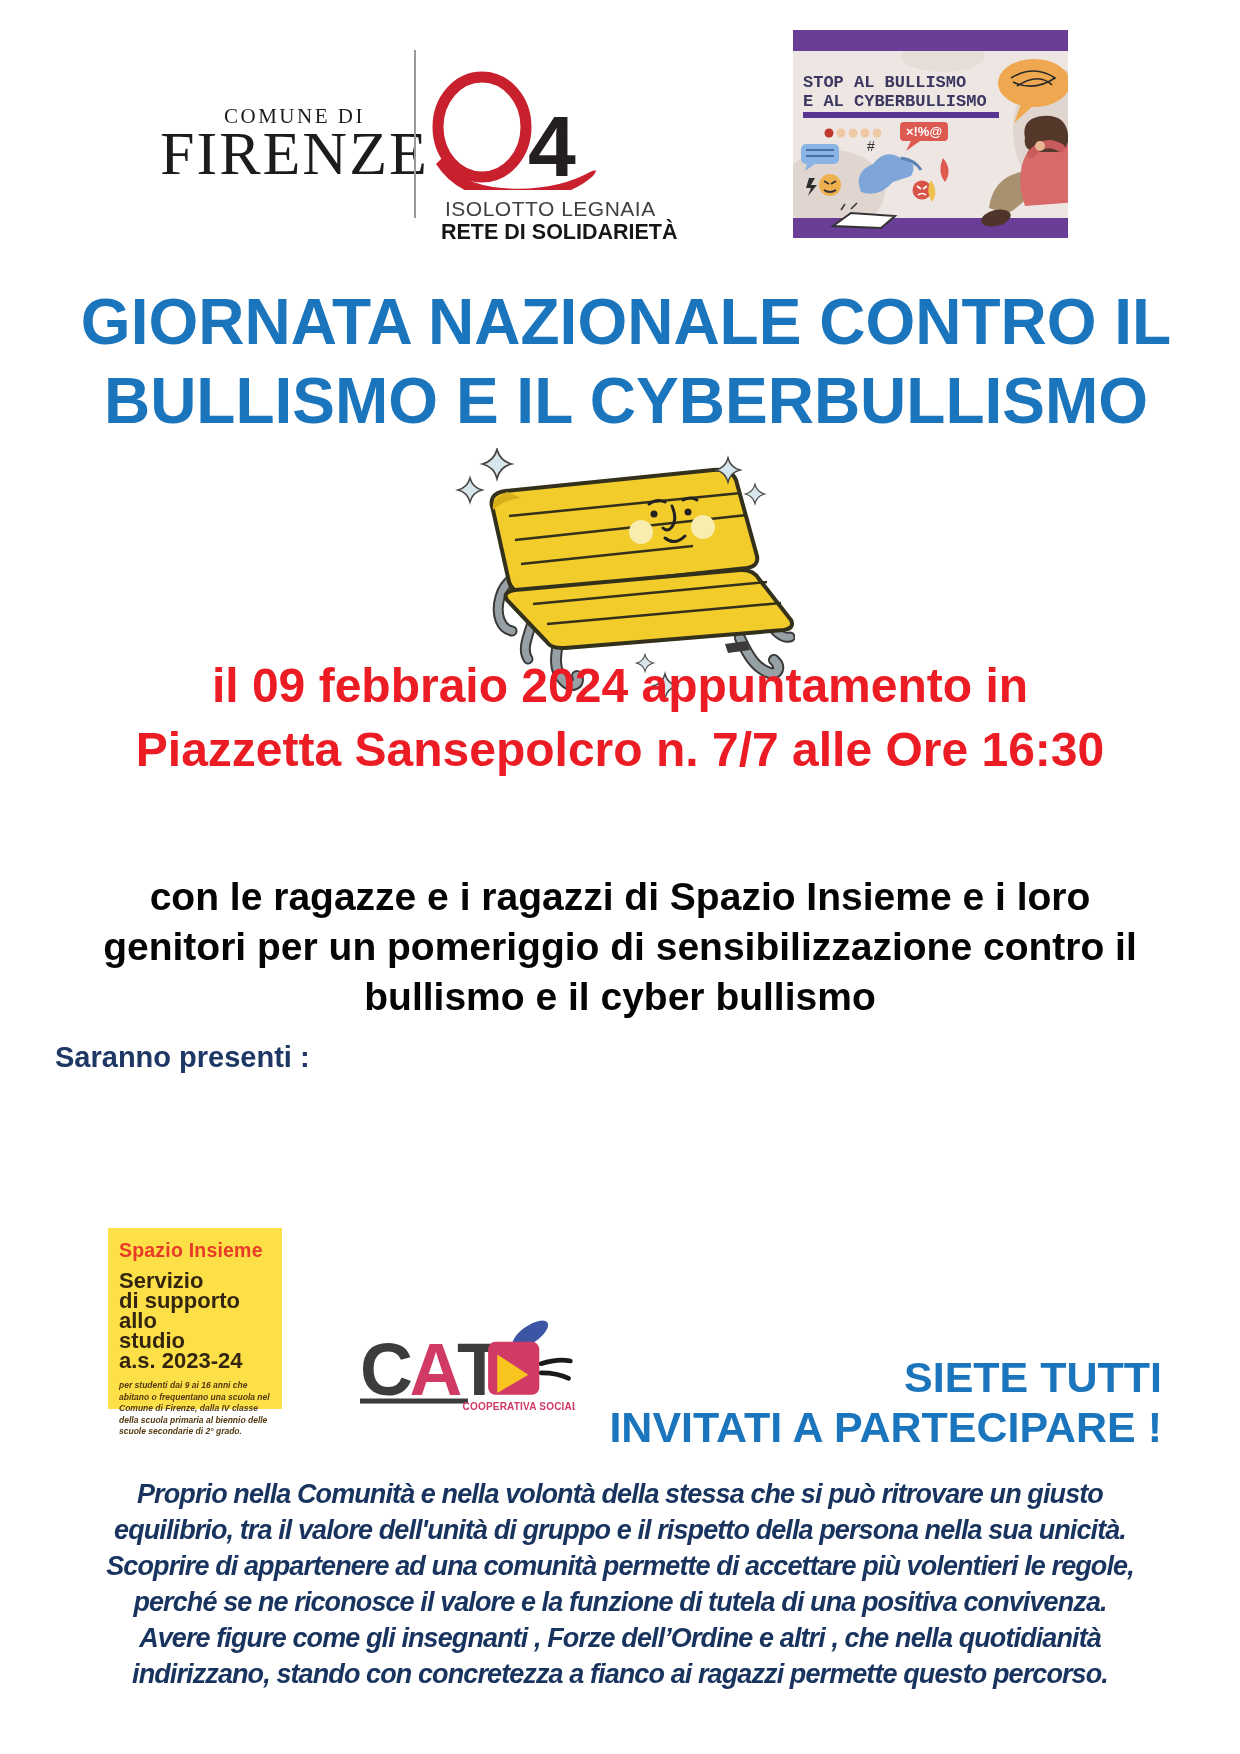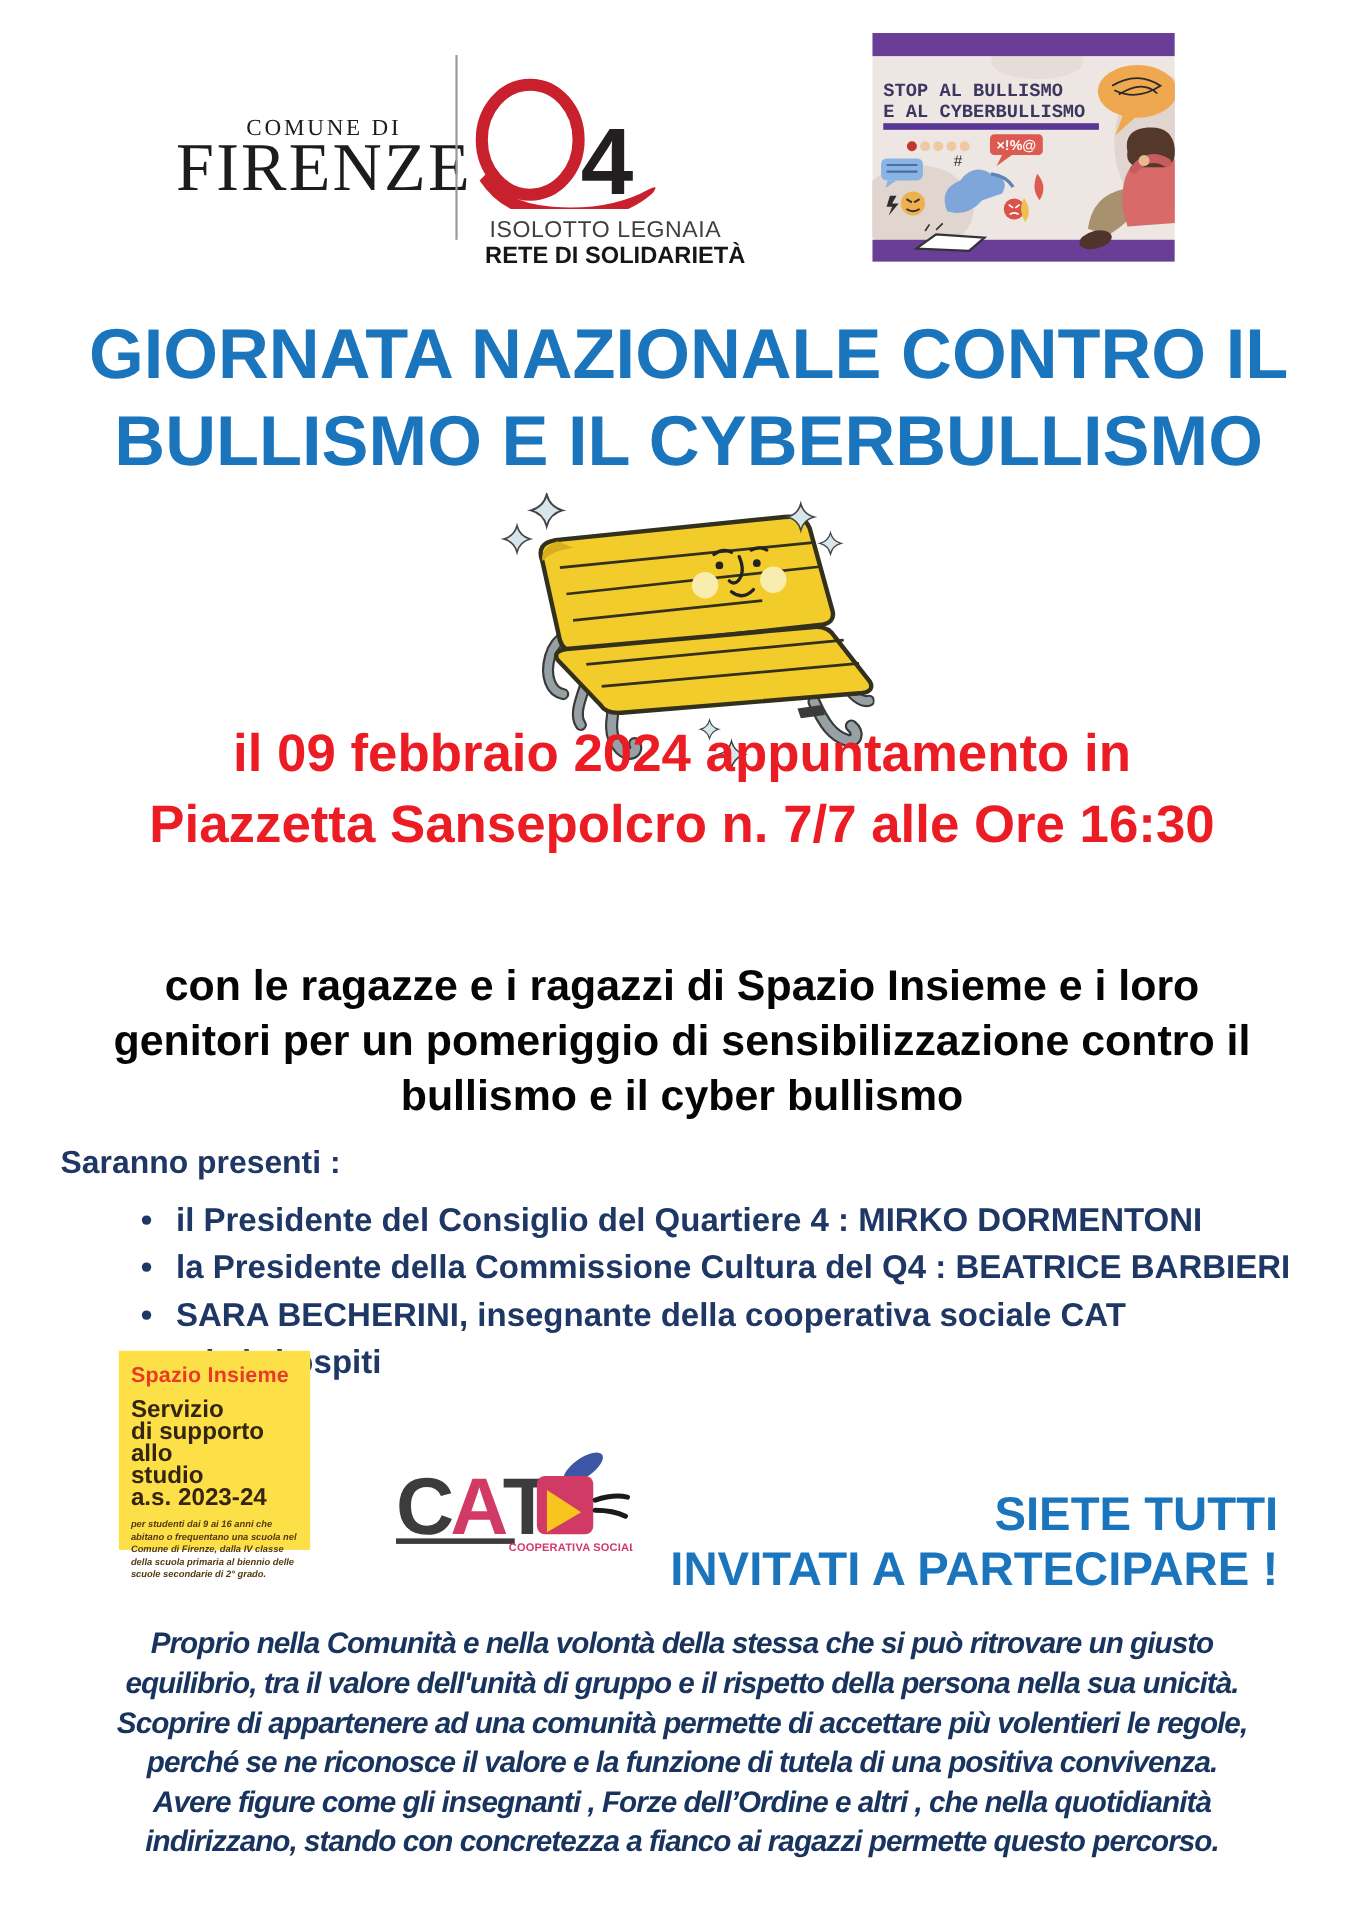--- a/index.html
+++ b/index.html
@@ -209,26 +209,20 @@
   </div>
 
   <div class="desc">
     <div>con le ragazze e i ragazzi di Spazio Insieme e i loro</div>
     <div>genitori per un pomeriggio di sensibilizzazione contro il</div>
     <div>bullismo e il cyber bullismo</div>
   </div>
 
   <div class="attendees">
     <div class="head">Saranno presenti :</div>
-    <ul>
-      <li>il Presidente del Consiglio del Quartiere 4 : MIRKO DORMENTONI</li>
-      <li>la Presidente della Commissione Cultura del Q4 : BEATRICE BARBIERI</li>
-      <li>SARA BECHERINI, insegnante della cooperativa sociale CAT</li>
-      <li>ed altri ospiti</li>
-    </ul>
   </div>
 
   <div class="spazio">
     <div class="st">Spazio Insieme</div>
     <div class="sb">
       <div>Servizio</div>
       <div>di supporto allo</div>
       <div>studio</div>
       <div>a.s. 2023-24</div>
     </div>

